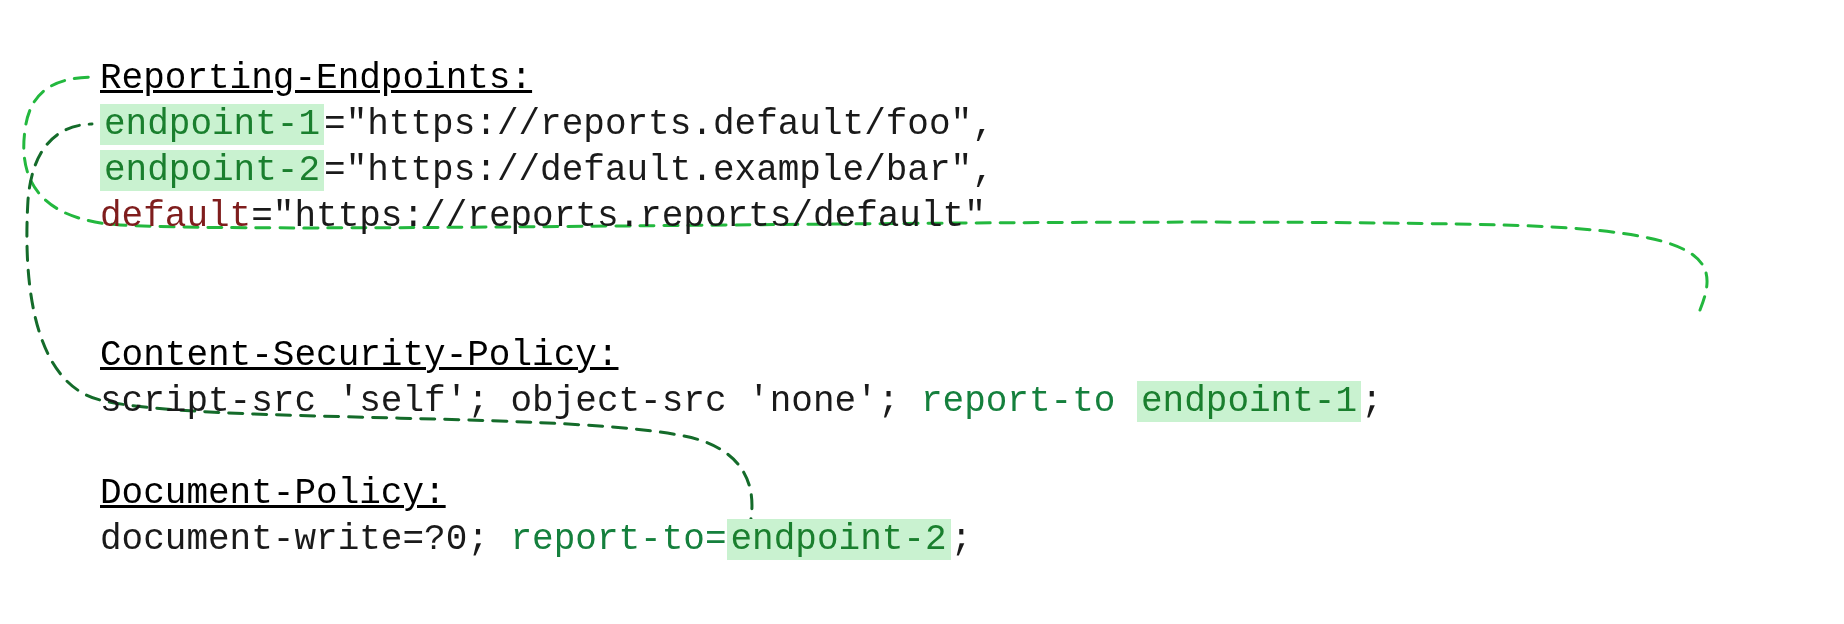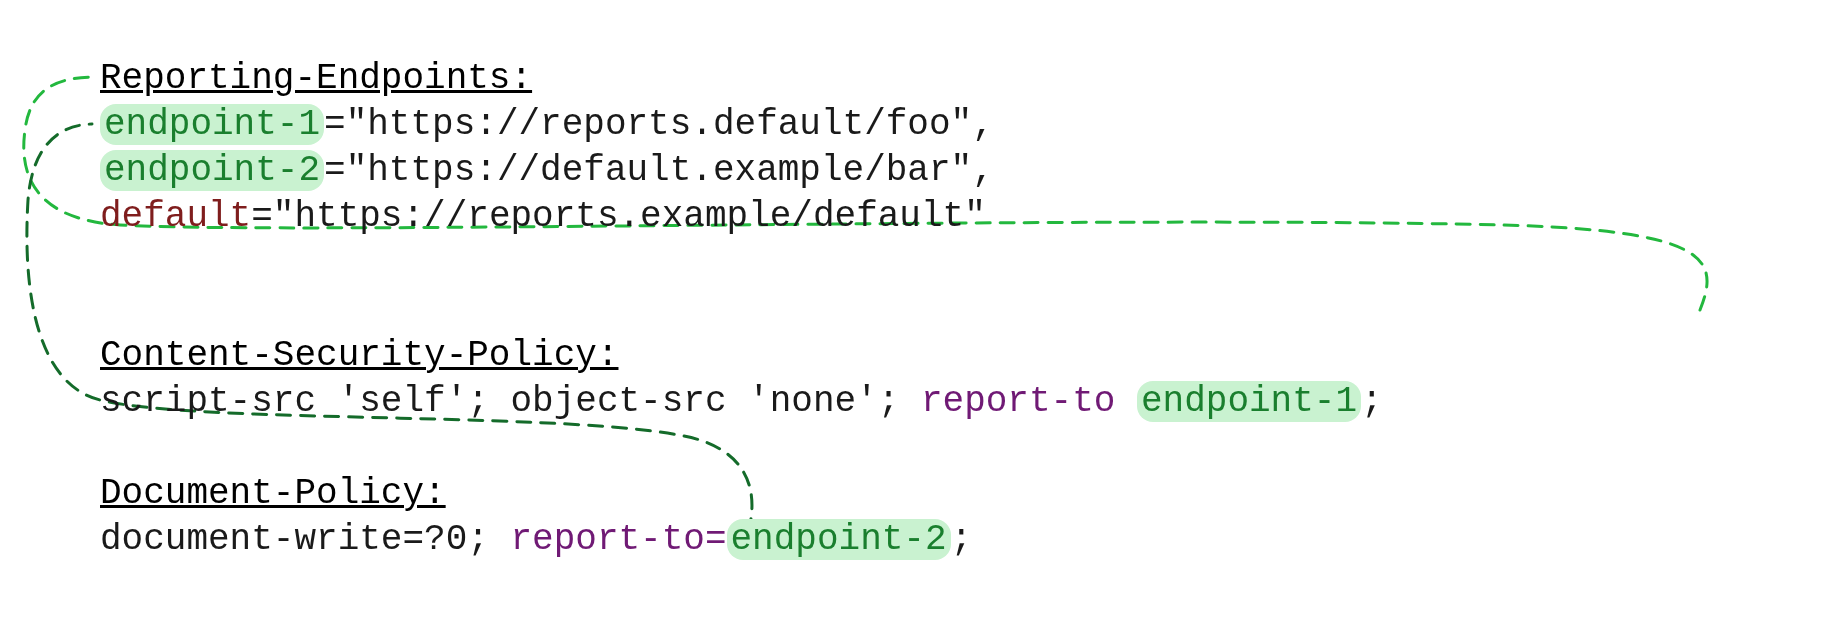--- a/index.html
+++ b/index.html
@@ -20,23 +20,23 @@
   }
   .code {
     position: absolute;
     left: 100px;
     top: 10px;
     white-space: pre;
   }
   .header-name { color: #000000; text-decoration: underline; }            
   .plain      { color: #1a1a1a; }             
   .muted      { color: #7f1d1d; }             
-  .keyword    { color: #701a75; }             
+  .keyword    { color: #15803d; }             
   .endpoint   { color: #1a7f2e; }             
-  .hl         { background: #c9f2d0; border-radius: 16px; padding: 0 4px; }
+  .hl         { background: #c9f2d0; border-radius: 0; padding: 0 4px; }
   svg.arrows {
     position: absolute;
     left: 0; top: 0;
     width: 1844px; height: 624px;
     pointer-events: none;
   }
   .dash {
     fill: none;
     stroke-width: 3;
     stroke-dasharray: 14 10;
@@ -62,21 +62,21 @@
              C 760 510, 760 460, 700 440
              C 600 410, 200 425, 100 400
              C 40 385, 22 300, 28 200
              C 32 150, 55 125, 92 124"></path>
   </svg>
 
   <div class="code">
 <span class="header-name">Reporting-Endpoints:</span>
 <span class="endpoint hl">endpoint-1</span><span class="plain">="</span><span class="plain">https://reports.default/foo</span><span class="plain">"</span><span class="plain">,</span>
 <span class="endpoint hl">endpoint-2</span><span class="plain">="</span><span class="plain">https://default.example/bar</span><span class="plain">"</span><span class="plain">,</span>
-<span class="muted">default</span><span class="plain">="</span><span class="plain">https://reports.example/default</span><span class="plain">"</span><span class="plain"></span>
+<span class="muted">default</span><span class="plain">="</span><span class="plain">https://reports.reports/default</span><span class="plain">"</span><span class="plain"></span>
 
 
 <span class="header-name">Content-Security-Policy:</span>
 <span class="plain">script-src 'self'; object-src 'none'; </span><span class="keyword">report-to</span><span class="plain"> </span><span class="endpoint hl">endpoint-1</span><span class="plain">;</span>
 
 <span class="header-name">Document-Policy:</span>
 <span class="plain">document-write=?0; </span><span class="keyword">report-to=</span><span class="plain"></span><span class="endpoint hl">endpoint-2</span><span class="plain">;</span>
 </div>
 
 </div>

